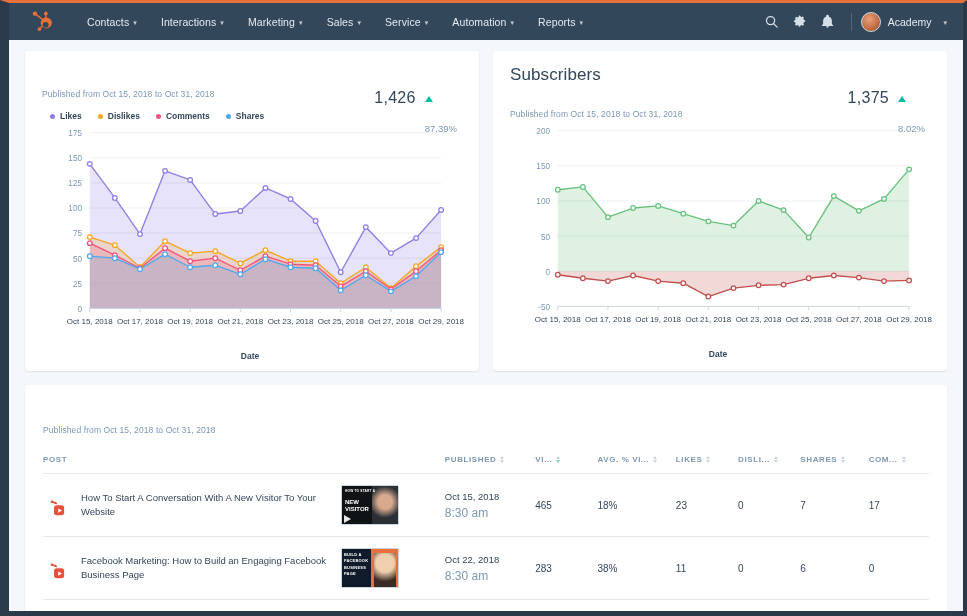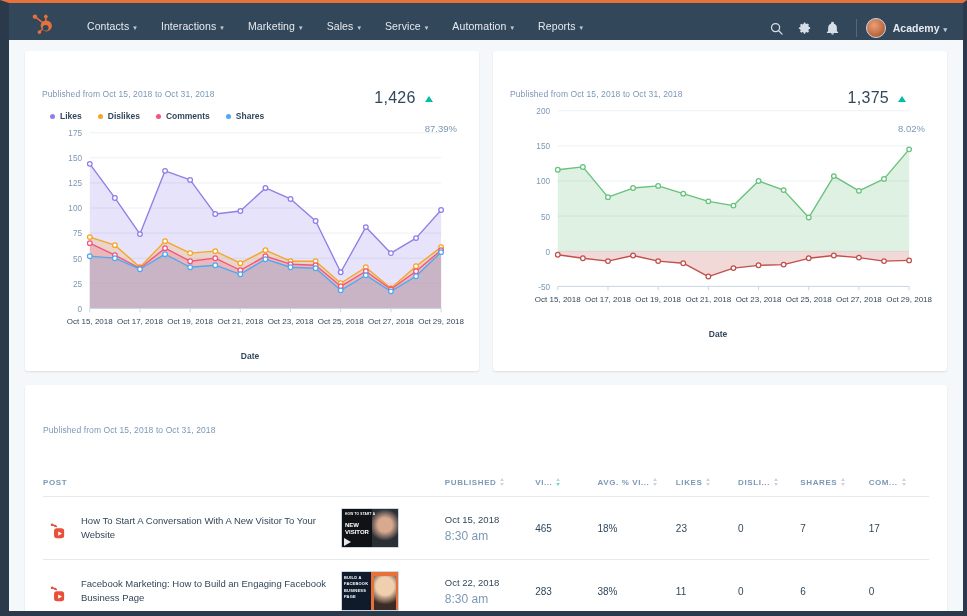--- a/index.html
+++ b/index.html
@@ -18,22 +18,22 @@
     border-right:4px solid #2b3a4a;
     border-bottom:5px solid #2b3a4a;
     border-top:3px solid #e8703a;
     overflow:hidden;
   }
 
   
   .navbar {
     height:37px;
     background:#33475b;
-    display:flex; align-items:flex-start;
-    padding:11px 10px 0 22px;
+    display:flex; align-items:center;
+    padding:0 10px 0 22px;
     position:relative;
   }
   .logo { width:22px; height:22px; flex:0 0 22px; margin-right:22px; }
   .nav-items { display:flex; align-items:center; gap:0; }
   .nav-item {
     color:#e5eaef;
     font-size:10.5px;
     padding:6px 12px;
     display:flex; align-items:center; gap:4px;
     white-space:nowrap;
@@ -56,22 +56,22 @@
   }
   .avatar {
     width:20px; height:20px; border-radius:50%;
     background:radial-gradient(circle at 40% 35%, #e8a07a, #c06b42 60%, #8d4a2a);
     border:1.5px solid #cfd8e0;
     margin-right:7px;
     flex:0 0 20px;
   }
   .academy {
     color:#e5eaef; font-size:10.5px;
-    display:flex; align-items:center; gap:4px;
-    cursor:pointer; white-space:nowrap;font-weight:bold;
+    display:flex; align-items:center; gap:12px;
+    cursor:pointer; white-space:nowrap;
   }
 
   
   .content { padding:11px 16px 0 16px; }
   .cards-row { display:flex; gap:14px; }
   .card {
     background:#fff;
     border-radius:3px;
     box-shadow:0 1px 2px rgba(0,0,0,.10);
     flex:1 1 0;
@@ -125,21 +125,21 @@
   }
   .table-head-pad { padding:16px 18px 0 18px; }
   .tbl { width:100%; border-collapse:collapse; table-layout:fixed; margin-top:20px; }
   .tbl th {
     font-size:8px; font-weight:bold; color:#7c98b6;
     letter-spacing:.6px; text-align:left;
     padding:0 0 9px 0;
     border-bottom:1px solid #e5eaef;
     white-space:nowrap;
   }
-  .th-inner { display:flex; align-items:flex-start; gap:4px;margin-top:23px; }
+  .th-inner { display:flex; align-items:center; gap:4px; }
   .th-num .th-inner { justify-content:flex-start; }
   .sort-ico {
     display:inline-flex; flex-direction:column; gap:1.5px;
     opacity:.55; cursor:pointer;
   }
   .sort-ico i {
     display:block; width:0;height:0;
     border-left:2.5px solid transparent;
     border-right:2.5px solid transparent;
   }
@@ -371,20 +371,21 @@
               <text x="304" y="206" text-anchor="middle" font-size="8.3" fill="#33475b" font-family="&quot;Liberation Sans&quot;, sans-serif">Oct 25, 2018</text>
               <text x="356" y="206" text-anchor="middle" font-size="8.3" fill="#33475b" font-family="&quot;Liberation Sans&quot;, sans-serif">Oct 27, 2018</text>
               <text x="408" y="206" text-anchor="middle" font-size="8.3" fill="#33475b" font-family="&quot;Liberation Sans&quot;, sans-serif">Oct 29, 2018</text>
             </svg>
           <div class="axis-title">Date</div>
         </div>
       </div>
 
       <div class="card">
         <div class="card-top">
+          <div class="card-title">Subscribers</div>
           <div class="card-sub">Published from Oct 15, 2018 to Oct 31, 2018</div>
           <div class="metric">
             <div class="metric-value">1,375</div>
             <div class="metric-delta">
               <span class="tri"></span>
               <span>8.02%</span>
             </div>
           </div>
         </div>
         <div class="chart-wrap">

